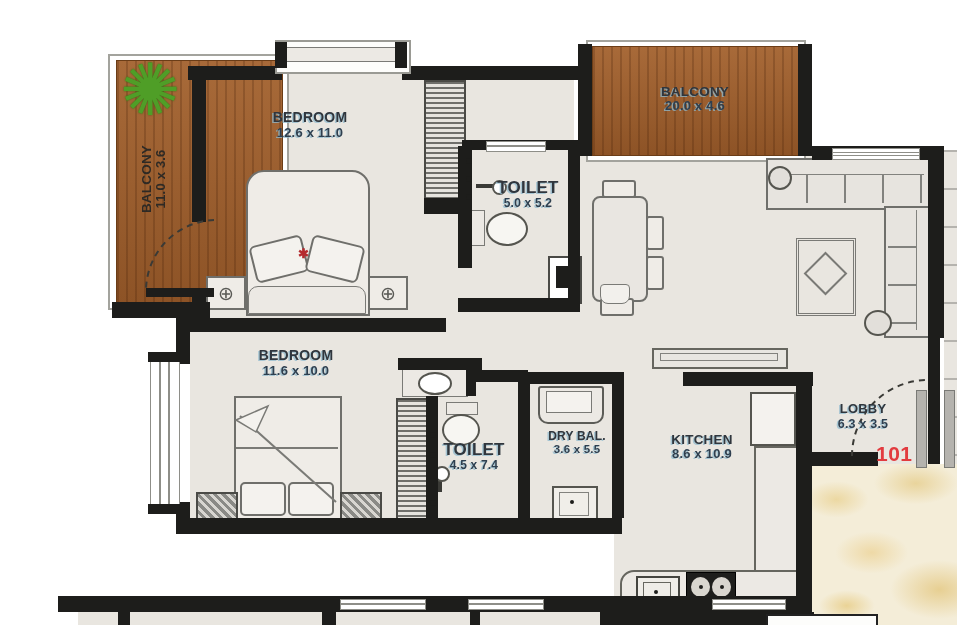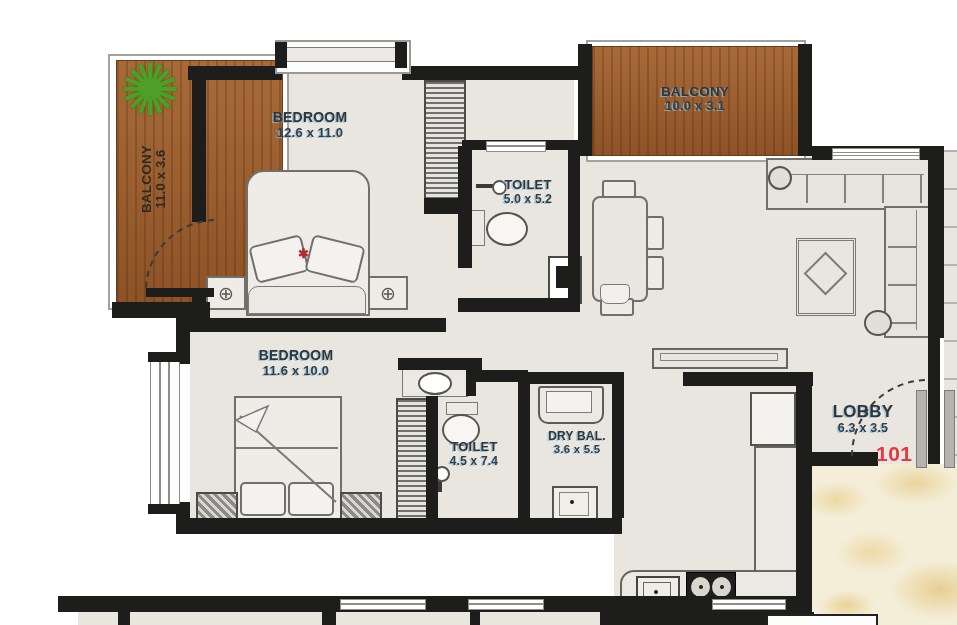--- a/index.html
+++ b/index.html
@@ -16,21 +16,21 @@
          background:repeating-linear-gradient(180deg,#6f6f6b 0 2px,#e6e4df 2px 5px);}
   .hatch45{position:absolute;z-index:3;border:2px solid #4a4a46;
          background:repeating-linear-gradient(45deg,#8a8a86 0 3px,#d8d6d1 3px 6px);}
   .furn{position:absolute;z-index:3;background:#efece7;border:2px solid #6f6f6b;}
   .thin{position:absolute;z-index:3;background:#ece9e4;border:1px solid #7a7a76;}
   .win{position:absolute;z-index:5;background:#fdfdfb;border:1px solid #8e8e88;}
   .lbl{position:absolute;z-index:6;text-align:center;color:#30363d;font-weight:bold;
        text-shadow:-1.5px 1px 0 rgba(143,186,206,.75);line-height:1.12;letter-spacing:.2px;}
   .rl-name{font-size:14px;}
   .rl-dims{font-size:13px;color:#2e3f4f;}
-  .small .rl-name{font-size:13px;}
+  .small .rl-name{font-size:17px;}
   .small .rl-dims{font-size:12px;}
   .marble{position:absolute;z-index:1;background-color:#f4edd8;
     background-image:
       radial-gradient(ellipse 46px 26px at 18% 22%, #ecd8a2 0%, rgba(236,216,162,0) 70%),
       radial-gradient(ellipse 60px 30px at 72% 12%, #e9d49c 0%, rgba(233,212,156,0) 70%),
       radial-gradient(ellipse 52px 30px at 42% 55%, #eed9a6 0%, rgba(238,217,166,0) 70%),
       radial-gradient(ellipse 70px 42px at 88% 78%, #e7cf92 0%, rgba(231,207,146,0) 70%),
       radial-gradient(ellipse 40px 22px at 25% 88%, #ead396 0%, rgba(234,211,150,0) 70%);}
   .unitnum{position:absolute;z-index:7;color:#e23b3f;font-weight:bold;font-size:21px;letter-spacing:.5px;}
   .dot{position:absolute;z-index:4;width:6px;height:6px;border-radius:50%;background:#1d1d1b;}
@@ -65,21 +65,21 @@
   <div class="plant" style="left:120px;top:48px;font-size:72px">✺</div>
   <div class="lbl" style="left:85px;top:158px;width:150px;height:42px;transform:rotate(-90deg);color:#2e2a25;text-shadow:none">
     <div class="rl-name" style="font-size:13.5px">BALCONY</div>
     <div class="rl-dims" style="color:#2e2a25;font-size:13px">11.0 x 3.6</div>
   </div>
 
   <div class="rail" style="left:586px;top:40px;width:216px;height:118px"></div>
   <div class="wood" style="left:592px;top:46px;width:206px;height:108px"></div>
   <div class="lbl" style="left:620px;top:84px;width:150px">
     <div class="rl-name" style="font-size:13.5px">BALCONY</div>
-    <div class="rl-dims">10.0 x 3.1</div>
+    <div class="rl-dims">20.0 x 4.6</div>
   </div>
 
   <div class="w" style="left:188px;top:66px;width:94px;height:14px"></div>
   <div class="w" style="left:402px;top:66px;width:176px;height:14px"></div>
   <div class="w" style="left:578px;top:44px;width:14px;height:112px"></div>
   <div class="w" style="left:798px;top:44px;width:14px;height:112px"></div>
   <div class="w" style="left:812px;top:146px;width:132px;height:14px"></div>
   <div class="w" style="left:928px;top:146px;width:16px;height:192px"></div>
   <div class="w" style="left:192px;top:66px;width:14px;height:156px"></div>
   <div class="w" style="left:192px;top:292px;width:14px;height:26px"></div>
@@ -217,22 +217,26 @@
     <div class="rl-dims">11.6 x 10.0</div>
   </div>
   <div class="lbl small" style="left:414px;top:440px;width:120px">
     <div class="rl-name">TOILET</div>
     <div class="rl-dims">4.5 x 7.4</div>
   </div>
   <div class="lbl small" style="left:522px;top:430px;width:110px">
     <div class="rl-name" style="font-size:12px">DRY BAL.</div>
     <div class="rl-dims" style="font-size:11.5px">3.6 x 5.5</div>
   </div>
+  <div class="lbl" style="left:627px;top:432px;width:150px">
+    <div class="rl-name" style="font-size:13.5px">KITCHEN</div>
+    <div class="rl-dims">8.6 x 10.9</div>
+  </div>
   <div class="lbl" style="left:793px;top:402px;width:140px">
-    <div class="rl-name" style="font-size:17px">LOBBY</div>
+    <div class="rl-name" style="font-size:13px">LOBBY</div>
     <div class="rl-dims" style="font-size:12.5px">6.3 x 3.5</div>
   </div>
   <div class="unitnum" style="left:876px;top:442px">101</div>
 
   <svg class="overlay" width="957" height="625" viewBox="0 0 957 625">
     <path d="M214,220 A71,71 0 0 0 146,291" fill="none" stroke="#3a3a36" stroke-width="2" stroke-dasharray="6 5"></path>
     <path d="M852,456 A76,76 0 0 1 928,380" fill="none" stroke="#3a3a36" stroke-width="2" stroke-dasharray="6 5"></path>
     <line x1="236" y1="448" x2="338" y2="448" stroke="#7a7a76" stroke-width="2"></line>
     <line x1="240" y1="416" x2="336" y2="502" stroke="#7a7a76" stroke-width="2"></line>
     <path d="M236,420 L268,406 L256,432 Z" fill="#f4f2ee" stroke="#7a7a76" stroke-width="1.5"></path>

